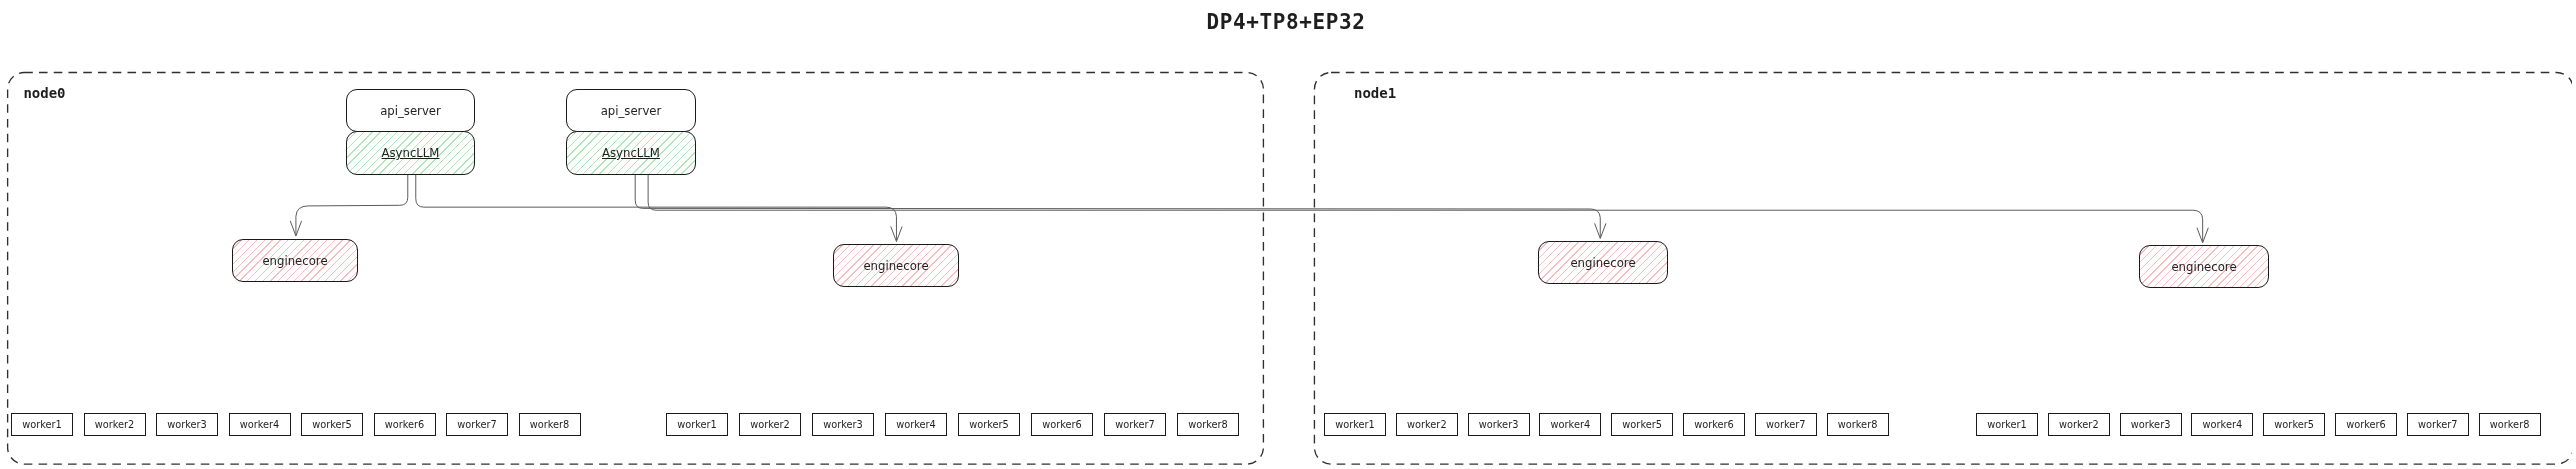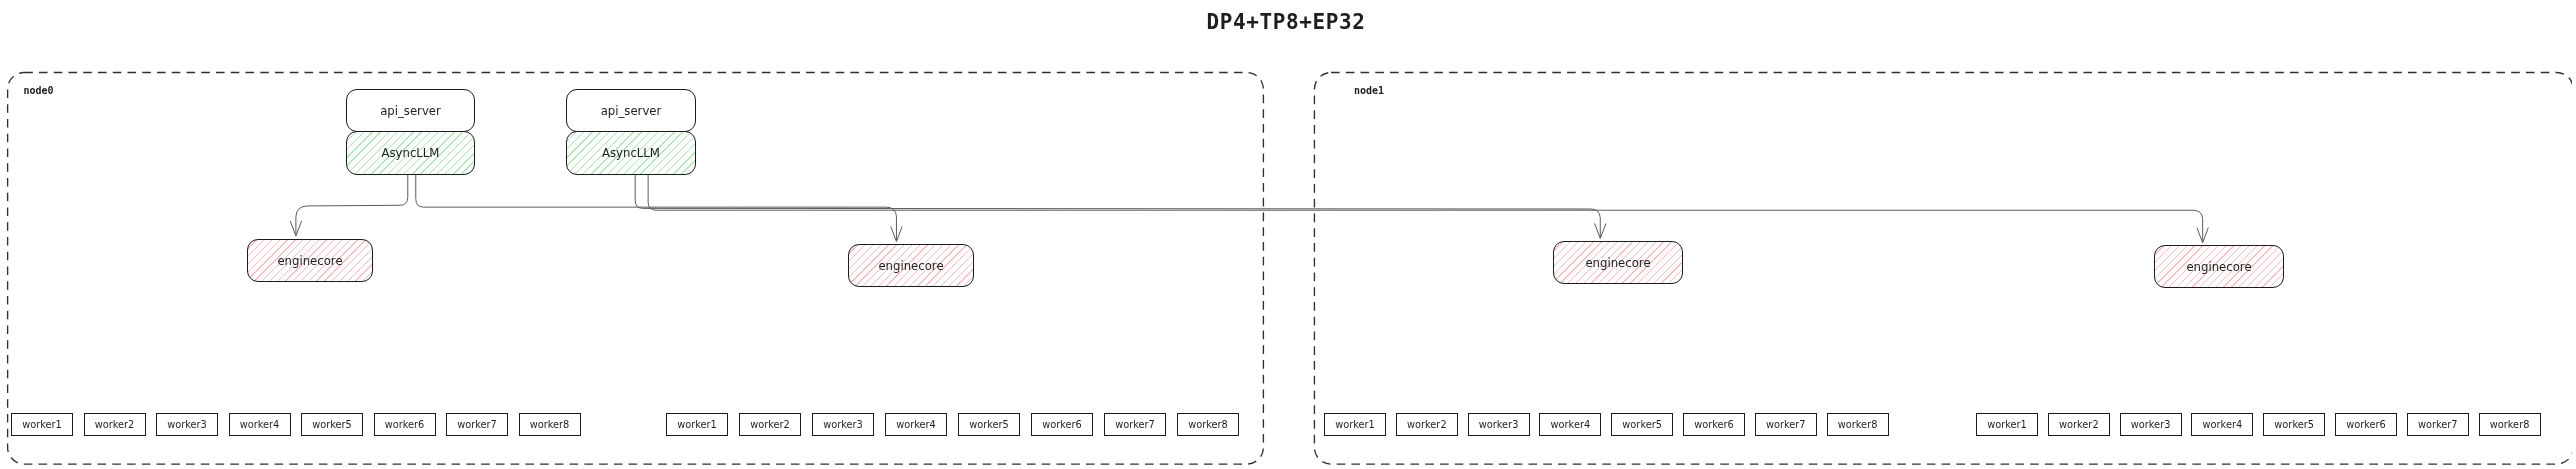--- a/index.html
+++ b/index.html
@@ -14,43 +14,43 @@
   .title{
     position:absolute;left:0;right:0;top:9.8px;
     text-align:center;
     font-family:"DejaVu Sans Mono", monospace;
     font-size:21px;font-weight:600;letter-spacing:0.6px;
   }
   .conn-svg{position:absolute;left:0;top:0;z-index:1;}
   .node-label{
     position:absolute;z-index:3;
     font-family:"DejaVu Sans Mono", monospace;
-    font-size:10px;font-weight:600;
+    font-size:14px;font-weight:600;
   }
   .box{
     position:absolute;z-index:2;
     box-sizing:border-box;
     border:1.4px solid #1b1b1b;
     border-radius:11px;
     background:#ffffff;
     display:flex;align-items:center;justify-content:center;
     font-size:11.7px;
   }
   .box.asyncllm{
     background-color:#fcfffc;
     background-image:repeating-linear-gradient(135deg,
       rgba(64,192,87,0.40) 0px, rgba(64,192,87,0.40) 1px,
       transparent 1px, transparent 5.8px);
+    text-decoration:underline;
   }
   .box.enginecore{
     background-color:#fffdfd;
     background-image:repeating-linear-gradient(135deg,
       rgba(224,49,49,0.30) 0px, rgba(224,49,49,0.30) 1px,
       transparent 1px, transparent 5.5px);
-    margin-left:15px;
   }
   .worker-row{
     position:absolute;z-index:2;top:413px;
     display:flex;
   }
   .worker{
     box-sizing:border-box;
     width:62px;height:23px;
     border:1.2px solid #1b1b1b;border-radius:0;
     background:#ffffff;

